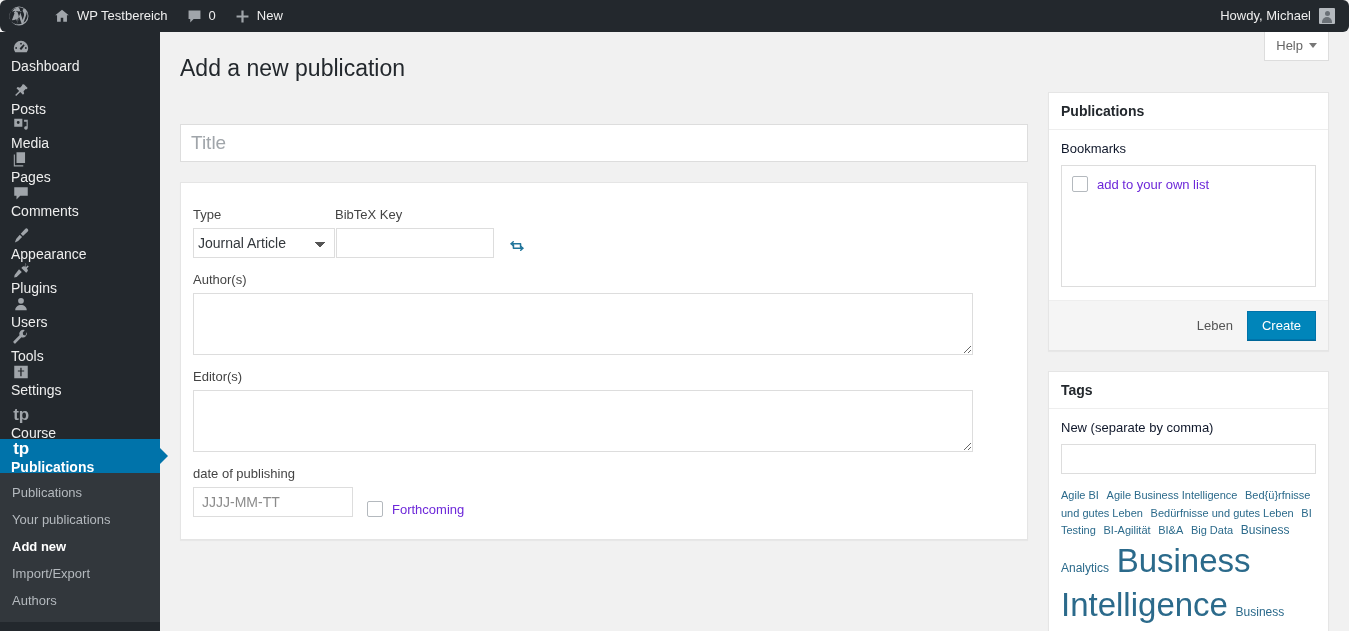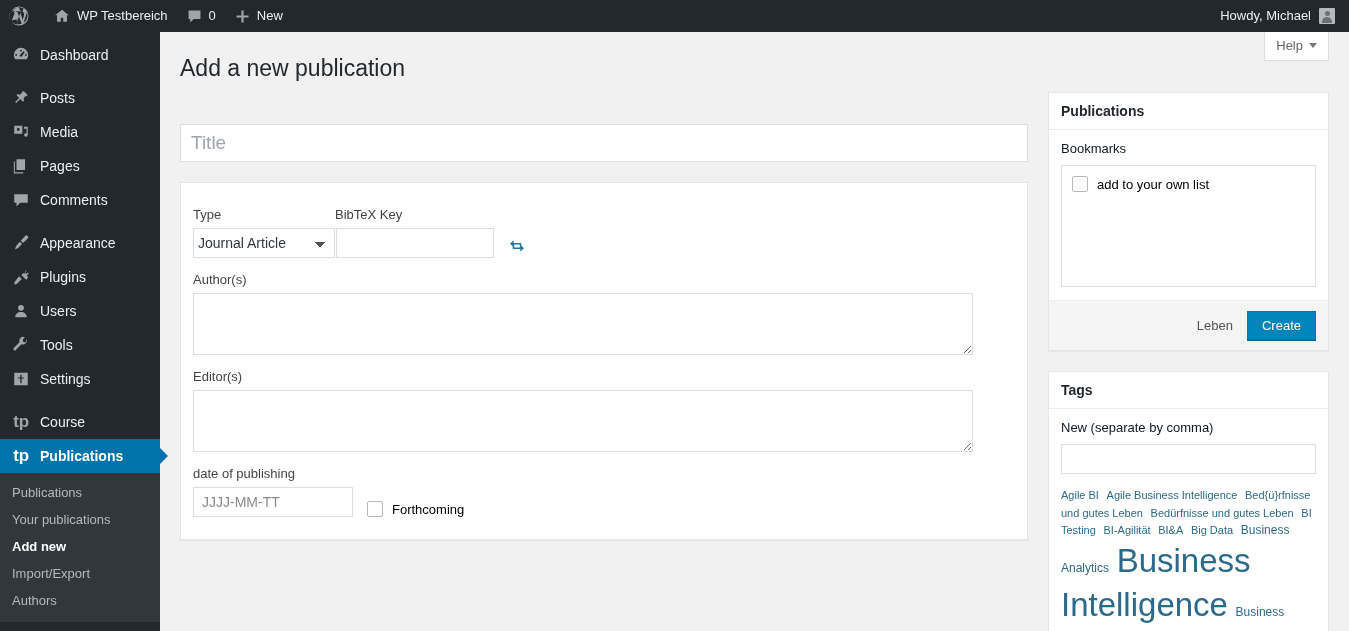--- a/index.html
+++ b/index.html
@@ -15,20 +15,21 @@
 
   
   #adminbar {
     position: absolute; top: 0; left: 0;
     width: 1349px; height: 32px;
     background: #23282d;
     color: #eee;
     display: flex;
     align-items: center;
     z-index: 50;
+    border-radius: 6px;
   }
   .ab-item {
     display: flex; align-items: center;
     height: 32px;
     padding: 0 9px;
     color: #eee;
     font-size: 13px;
     line-height: 32px;
     white-space: nowrap;
   }
@@ -57,26 +58,27 @@
 
   
   #adminmenu {
     position: absolute; top: 32px; left: 0;
     width: 160px; height: 599px;
     background: #23282d;
     z-index: 40;
   }
   .menu-item {
     position: relative;
-    display: flex; align-items: center;
+    display: flex; 
     height: 34px;
     padding-left: 11px;
     color: #eee;
     font-size: 14px;
     cursor: pointer;
+    flex-direction: column;
   }
   .menu-item .mi-icon {
     width: 20px; height: 20px;
     margin-right: 9px;
     display: inline-flex;
     align-items: center; justify-content: center;
     flex: none;
     color: #a0a5aa;
   }
   .menu-item .mi-label { white-space: nowrap; }
@@ -239,21 +241,21 @@
   .cb-wrap { display: flex; align-items: center; margin-left: 14px; }
   .cb {
     width: 16px; height: 16px;
     border: 1px solid #b4b9be;
     background: #fff;
     border-radius: 2px;
     display: inline-block;
     cursor: pointer;
     flex: none;
   }
-  .cb-label { margin-left: 9px; font-size: 13px; color: #000000; }
+  .cb-label { margin-left: 9px; font-size: 13px; color: #6d28d9; }
 
   
   #side-col {
     position: absolute;
     top: 60px; left: 888px;
     width: 281px;
   }
   .side-box {
     background: #fff;
     border: 1px solid #e5e5e5;

